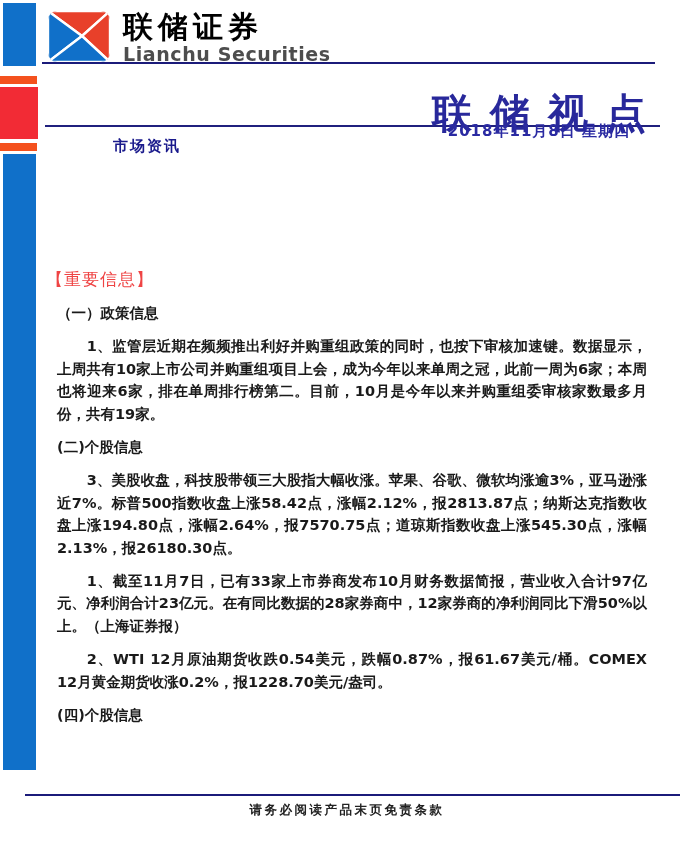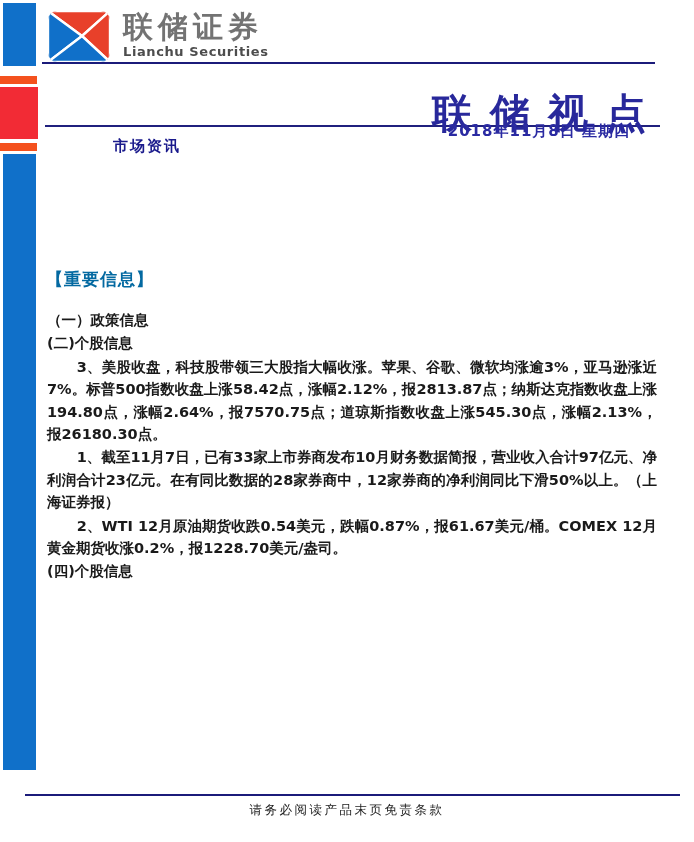--- a/index.html
+++ b/index.html
@@ -10,47 +10,47 @@
   .deco { position: absolute; }
   .deco-blue-top    { left: 3px;  top: 3px;   width: 33px; height: 63px;  background: #1070C9; }
   .deco-orange-1    { left: 0;    top: 76px;  width: 37px; height: 8px;   background: #F4511E; }
   .deco-red         { left: 0;    top: 87px;  width: 38px; height: 52px;  background: #F22B35; }
   .deco-orange-2    { left: 0;    top: 143px; width: 37px; height: 8px;   background: #F4511E; }
   .deco-blue-tall   { left: 3px;  top: 154px; width: 33px; height: 616px; background: #1070C9; }
 
   
   .logo-mark { position: absolute; left: 47px; top: 10px; width: 64px; height: 53px; }
   .logo-text { position: absolute; left: 123px; top: 12px; line-height: 1; }
-  .logo-cn { font-size: 30px; font-weight: 600; color: #737373; letter-spacing: 5px;
+  .logo-cn { font-size: 30px; font-weight: 600; color: #000000; letter-spacing: 5px;
              font-family: "DejaVu Sans", sans-serif; }
-  .logo-en { font-size: 13px; font-weight: bold; color: #4d4d4d; letter-spacing: 0.6px; margin-top: 3px; }
+  .logo-en { font-size: 19px; font-weight: bold; color: #4d4d4d; letter-spacing: 0.6px; margin-top: 3px; }
   .logo-rule { position: absolute; left: 42px; top: 62px; width: 613px; height: 2px; background: #1b1b7a; }
 
   
   .category { position: absolute; left: 113px; top: 104px; font-size: 15px; font-weight: bold;
               color: #1a1a8c; letter-spacing: 2px; margin-top: 33px; }
   .header-rule { position: absolute; left: 45px; top: 125px; width: 615px; height: 2px; background: #20207e; }
   .masthead-title { position: absolute; right: 30px; top: 86px; font-size: 40px; font-weight: bold;
               color: #28289B; letter-spacing: 18px; white-space: nowrap;
               font-family: Liberation Mono, monospace; }
   .issue-date { position: absolute; right: 64px; top: 122px; font-size: 15px; font-weight: bold;
               color: #2a2aa2; letter-spacing: 1px; }
 
   
   .content { position: absolute; left: 46px; top: 268px; width: 612px; color: #1a1a1a; }
-  .section-title { color: #0369a1; font-size: 17px; font-weight: bold; letter-spacing: 1px;
-              margin-bottom: 18px; }
+  .section-title { color: #ef4444; font-size: 17px; font-weight: normal; letter-spacing: 1px;
+              margin-bottom: 7px; }
   .body-text { font-size: 14.5px; line-height: 22.4px; font-weight: 600; text-align: justify; }
-  .para { margin: 1px; text-indent: 2.05em; }
+  .para { margin: 11px; text-indent: 2.05em; }
   .para.head { text-indent: 0; }
 
   
   .footer-rule { position: absolute; left: 25px; top: 794px; width: 655px; height: 2px; background: #1b1b7a; }
   .footer-text { position: absolute; left: 0; top: 802px; width: 694px; text-align: center;
-              font-size: 12.5px; color: #222222; letter-spacing: 2.5px; font-weight: 400; }
+              font-size: 12.5px; color: #222222; letter-spacing: 2.5px; font-weight: 700; }
 </style>
 </head>
 <body>
 
 <div class="deco deco-blue-top"></div>
 <div class="deco deco-orange-1"></div>
 <div class="deco deco-red"></div>
 <div class="deco deco-orange-2"></div>
 <div class="deco deco-blue-tall"></div>
 
@@ -79,20 +79,21 @@
 <div class="category">市场资讯</div>
 <div class="header-rule"></div>
 <div class="masthead-title">联储视点</div>
 <div class="issue-date">2018年11月8日 星期四</div>
 
 <div class="content">
   <div class="section-title">【重要信息】</div>
   <div class="body-text">
 
   <p class="para head">（一）政策信息</p>
+      <p class="para item">1、监管层近期在频频推出利好并购重组政策的同时，也按下审核加速键。数据显示，上周共有10家上市公司并购重组项目上会，成为今年以来单周之冠，此前一周为6家；本周也将迎来6家，排在单周排行榜第二。目前，10月是今年以来并购重组委审核家数最多月份，共有19家。</p>
       <p class="para head">(二)个股信息</p>
       <p class="para item">3、美股收盘，科技股带领三大股指大幅收涨。苹果、谷歌、微软均涨逾3%，亚马逊涨近7%。标普500指数收盘上涨58.42点，涨幅2.12%，报2813.87点；纳斯达克指数收盘上涨194.80点，涨幅2.64%，报7570.75点；道琼斯指数收盘上涨545.30点，涨幅2.13%，报26180.30点。</p>
       <p class="para item">1、截至11月7日，已有33家上市券商发布10月财务数据简报，营业收入合计97亿元、净利润合计23亿元。在有同比数据的28家券商中，12家券商的净利润同比下滑50%以上。（上海证券报）</p>
       <p class="para item">2、WTI 12月原油期货收跌0.54美元，跌幅0.87%，报61.67美元/桶。COMEX 12月黄金期货收涨0.2%，报1228.70美元/盎司。</p>
       <p class="para head">(四)个股信息</p>
     </div>
 </div>
 
 <div class="footer-rule"></div>
 <div class="footer-text">请务必阅读产品末页免责条款</div>

